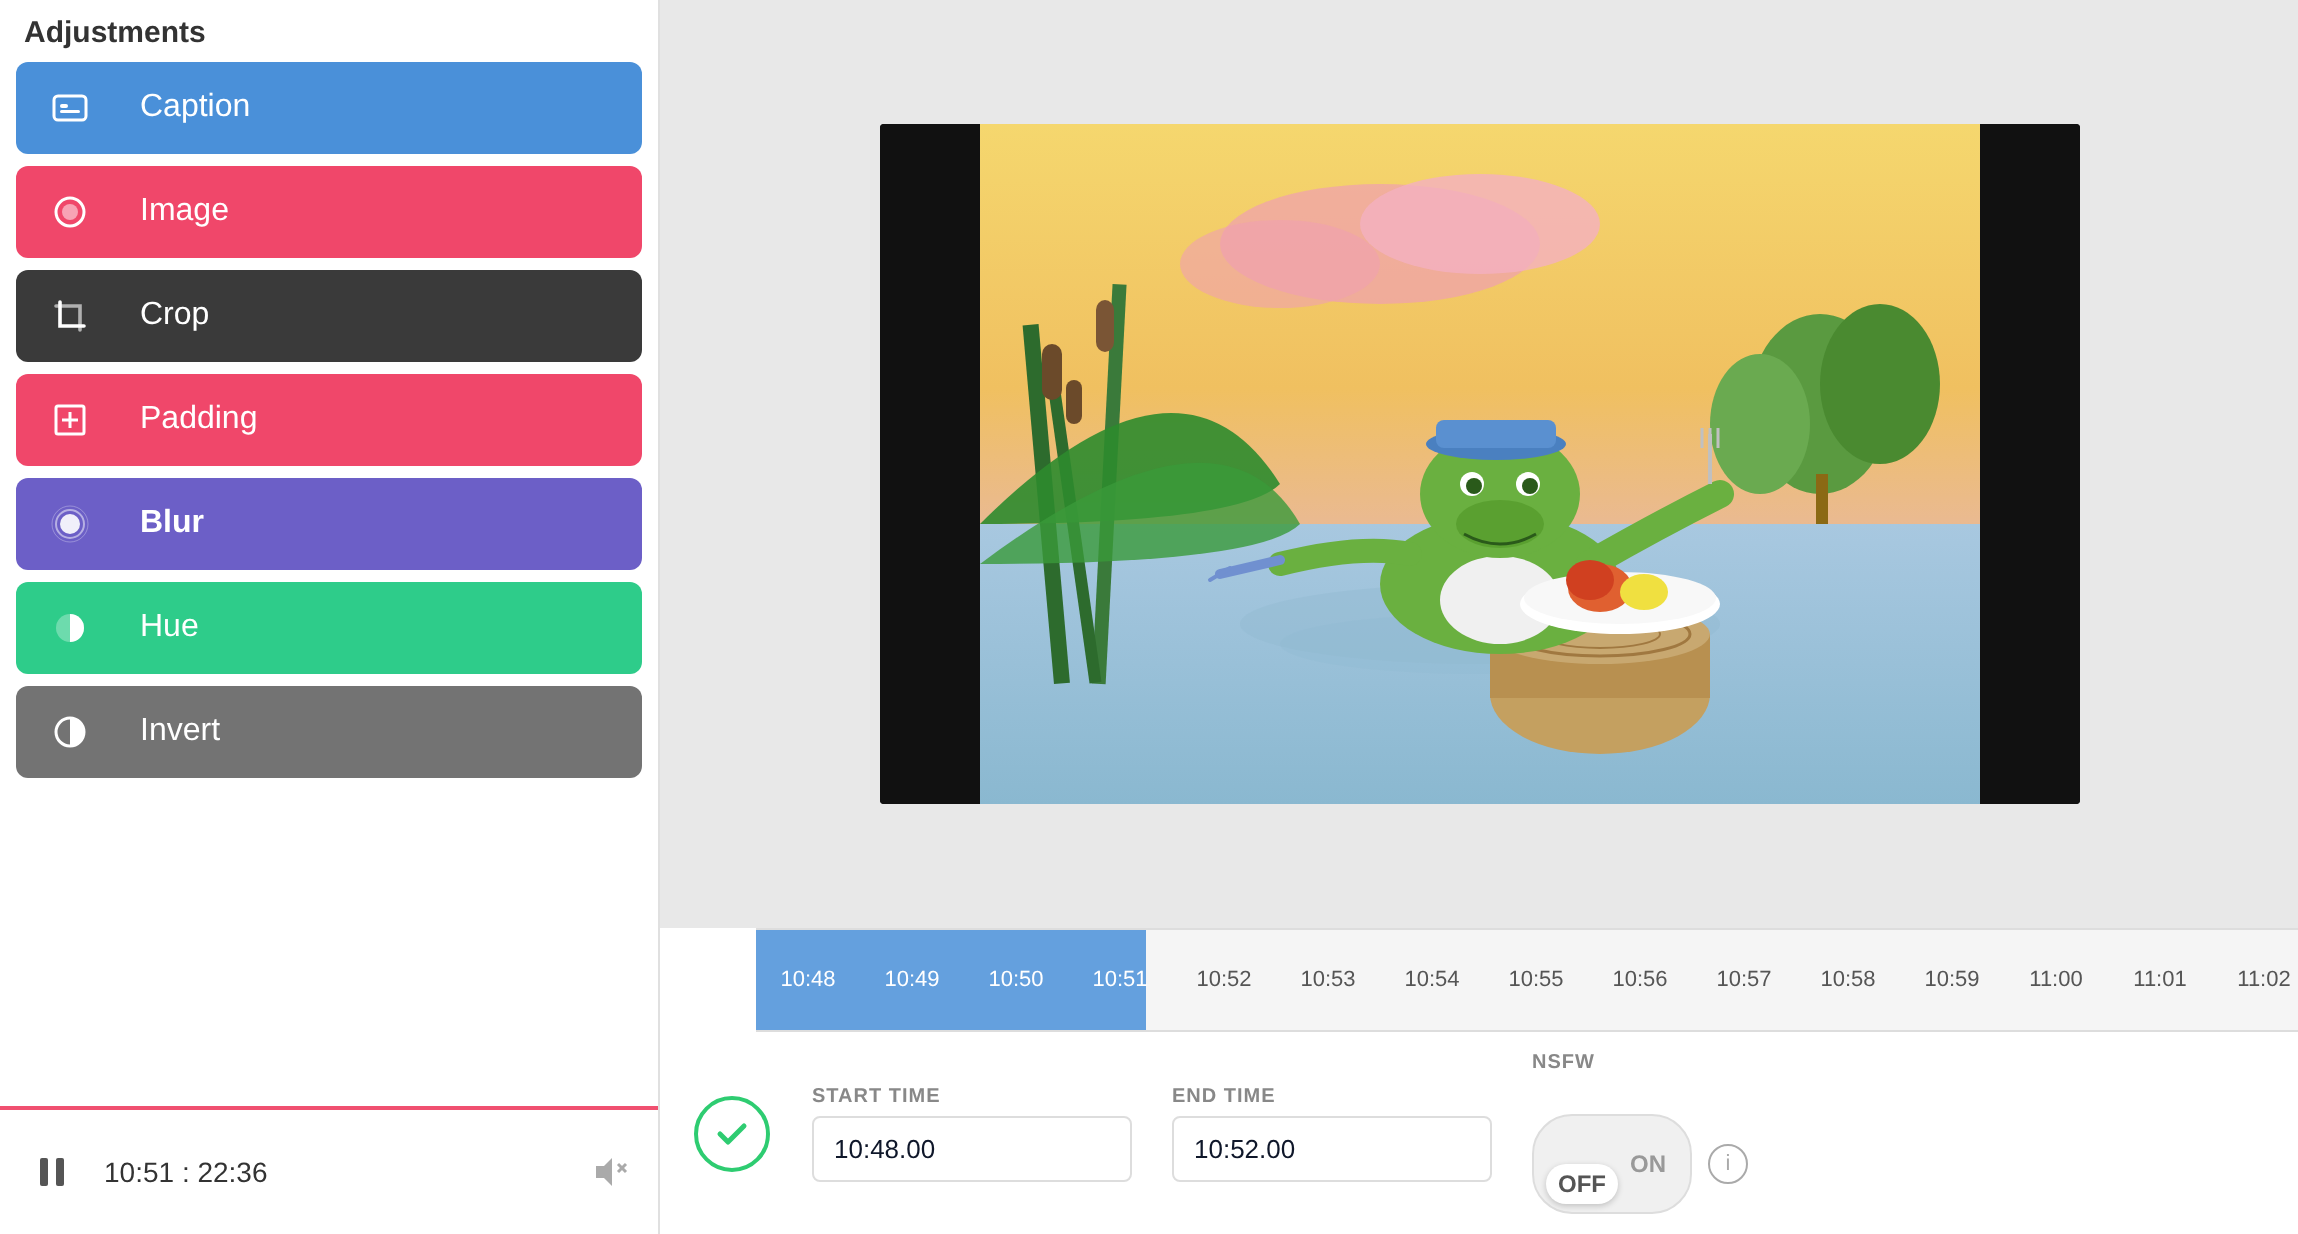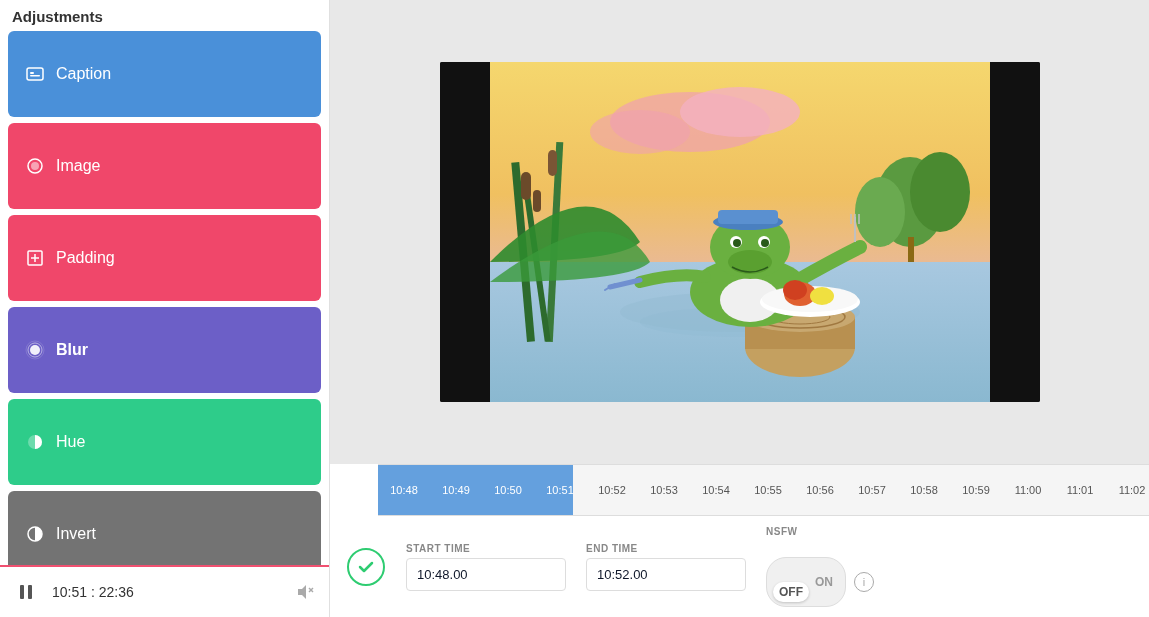--- a/index.html
+++ b/index.html
@@ -41,22 +41,22 @@
       width: 6px;
     }
     .sidebar-scroll::-webkit-scrollbar-thumb {
       background: #ccc;
       border-radius: 3px;
     }
 
     .adj-btn {
       display: flex;
       align-items: center;
-      gap: 10px;
-      padding: 32px 16px;
+      gap: 24px;
+      padding: 12px 16px;
       border-radius: 6px;
       border: none;
       cursor: pointer;
       font-size: 16px;
       font-weight: 500;
       color: #fff;
       width: 100%;
       text-align: right;
     }
 
@@ -77,21 +77,21 @@
     .btn-hue { background: #2ecc8a; }
     .btn-invert { background: #737373; }
 
     
     .bottom-bar {
       display: flex;
       align-items: center;
       background: #fff;
       border-top: 2px solid #f05070;
       padding: 0 10px;
-      height: 52px;
+      height: 64px;
       gap: 10px;
       flex-shrink: 0;
     }
 
     .play-pause-btn {
       width: 32px;
       height: 32px;
       background: none;
       border: none;
       cursor: pointer;
@@ -338,20 +338,29 @@
       <button class="adj-btn btn-image">
         <span class="btn-icon">
           <svg width="20" height="20" viewBox="0 0 20 20" fill="white">
             <circle cx="10" cy="10" r="7" fill="none" stroke="white" stroke-width="1.5"></circle>
             <circle cx="10" cy="10" r="4" fill="white" opacity="0.5"></circle>
           </svg>
         </span>
         <span>Image</span>
       </button>
 
+      <button class="adj-btn btn-crop">
+        <span class="btn-icon">
+          <svg width="20" height="20" viewBox="0 0 20 20" fill="white">
+            <path d="M5 3v12h12" stroke="white" stroke-width="1.8" fill="none" stroke-linecap="round"></path>
+            <path d="M3 5h12v12" stroke="white" stroke-width="1.8" fill="none" stroke-linecap="round" opacity="0.6"></path>
+          </svg>
+        </span>
+        <span>Crop</span>
+      </button>
 
       <button class="adj-btn btn-padding">
         <span class="btn-icon">
           <svg width="20" height="20" viewBox="0 0 20 20" fill="white">
             <rect x="3" y="3" width="14" height="14" rx="1" fill="none" stroke="white" stroke-width="1.5"></rect>
             <line x1="10" y1="6" x2="10" y2="14" stroke="white" stroke-width="1.5"></line>
             <line x1="6" y1="10" x2="14" y2="10" stroke="white" stroke-width="1.5"></line>
           </svg>
         </span>
         <span>Padding</span>

